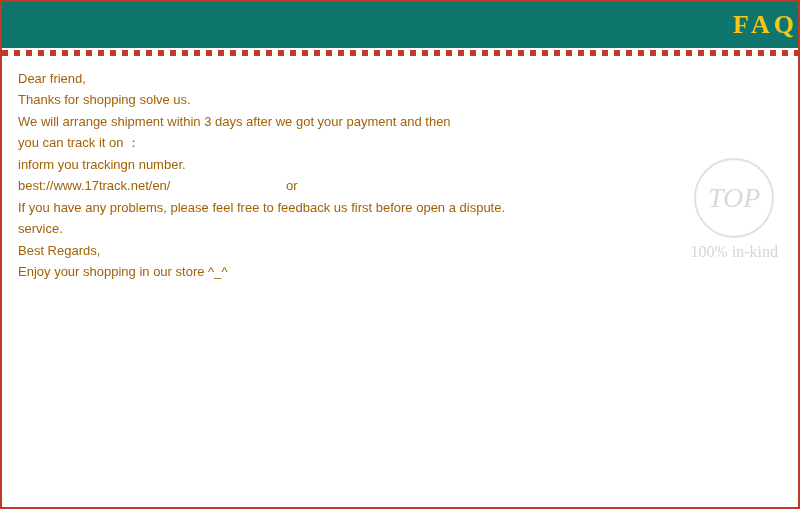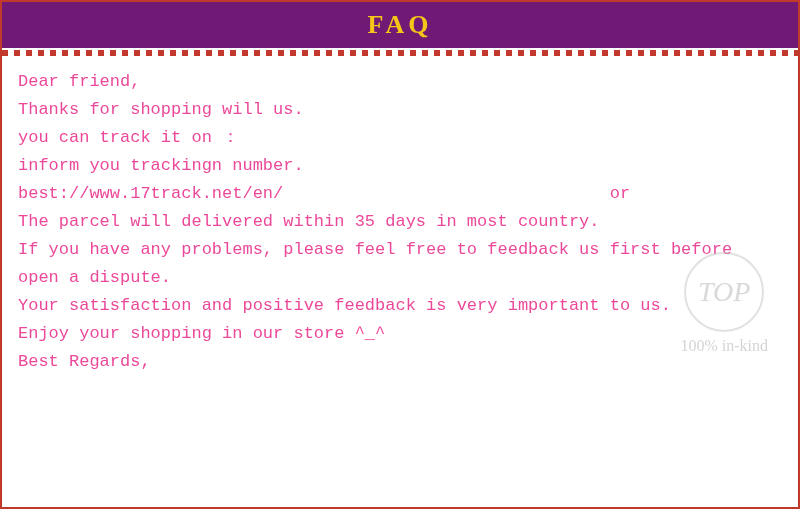--- a/index.html
+++ b/index.html
@@ -18,22 +18,22 @@
 
     .container {
       width: 800px;
       height: 509px;
       background: #fff;
       border: 2px solid #c0392b;
       position: relative;
     }
 
     .header {
-      background: #701a75;
-      text-align: center;
+      background: #0f766e;
+      text-align: right;
       padding: 8px 0;
       position: relative;
     }
 
     .header-title {
       color: #f5c518;
       font-size: 26px;
       font-weight: bold;
       font-family: 'Times New Roman', Times, serif;
       letter-spacing: 4px;
@@ -51,29 +51,29 @@
       );
       margin-top: 2px;
     }
 
     .content {
       padding: 12px 16px 10px 16px;
       position: relative;
     }
 
     .content p {
-      font-size: 17px;
-      color: #ec4899;
+      font-size: 13px;
+      color: #a16207;
       line-height: 1.65;
-      font-family: Liberation Mono, monospace;
+      font-family: Liberation Sans, sans-serif;
     }
 
     .watermark-container {
       position: absolute;
-      right: 30px;
+      right: 20px;
       bottom: 30px;
       text-align: center;
       pointer-events: none;
     }
 
     .watermark-top {
       font-size: 28px;
       color: rgba(180, 180, 180, 0.5);
       font-style: italic;
       font-family: 'Times New Roman', serif;
@@ -98,33 +98,33 @@
 <body>
 
 <div class="container">
   <div class="header">
     <span class="header-title">FAQ</span>
   </div>
   <div class="dotted-border-bottom"></div>
 
   <div class="content">
     <p>Dear friend,</p>
-    <p>Thanks for shopping will us.</p>
+    <p>Thanks for shopping solve us.</p>
+    <p>We will arrange shipment within 3 days after we got your payment and then</p>
     <p>you can track it on ：</p>
     <p>inform you trackingn number.</p>
     <p>
       <span>best://www.17track.net/en/</span>
       &nbsp;&nbsp;&nbsp;&nbsp;&nbsp;&nbsp;&nbsp;&nbsp;&nbsp;&nbsp;&nbsp;&nbsp;&nbsp;&nbsp;&nbsp;&nbsp;&nbsp;&nbsp;&nbsp;&nbsp;&nbsp;&nbsp;&nbsp;&nbsp;&nbsp;&nbsp;&nbsp;&nbsp;&nbsp;&nbsp;
       <span>or</span>
     </p>
-    <p>The parcel will delivered within 35 days in most country.</p>
     <p>If you have any problems, please feel free to feedback us first before open a dispute.</p>
-    <p>Your satisfaction and positive feedback is very important to us.</p>
+    <p>service.</p>
+    <p>Best Regards,</p>
     <p>Enjoy your shopping in our store ^_^</p>
-    <p>Best Regards,</p>
 
     <div class="watermark-container">
       <div class="watermark-top">
         <span>TOP</span>
       </div>
       <div class="watermark-text">
         <div>100% in-kind</div>
       </div>
     </div>
   </div>

